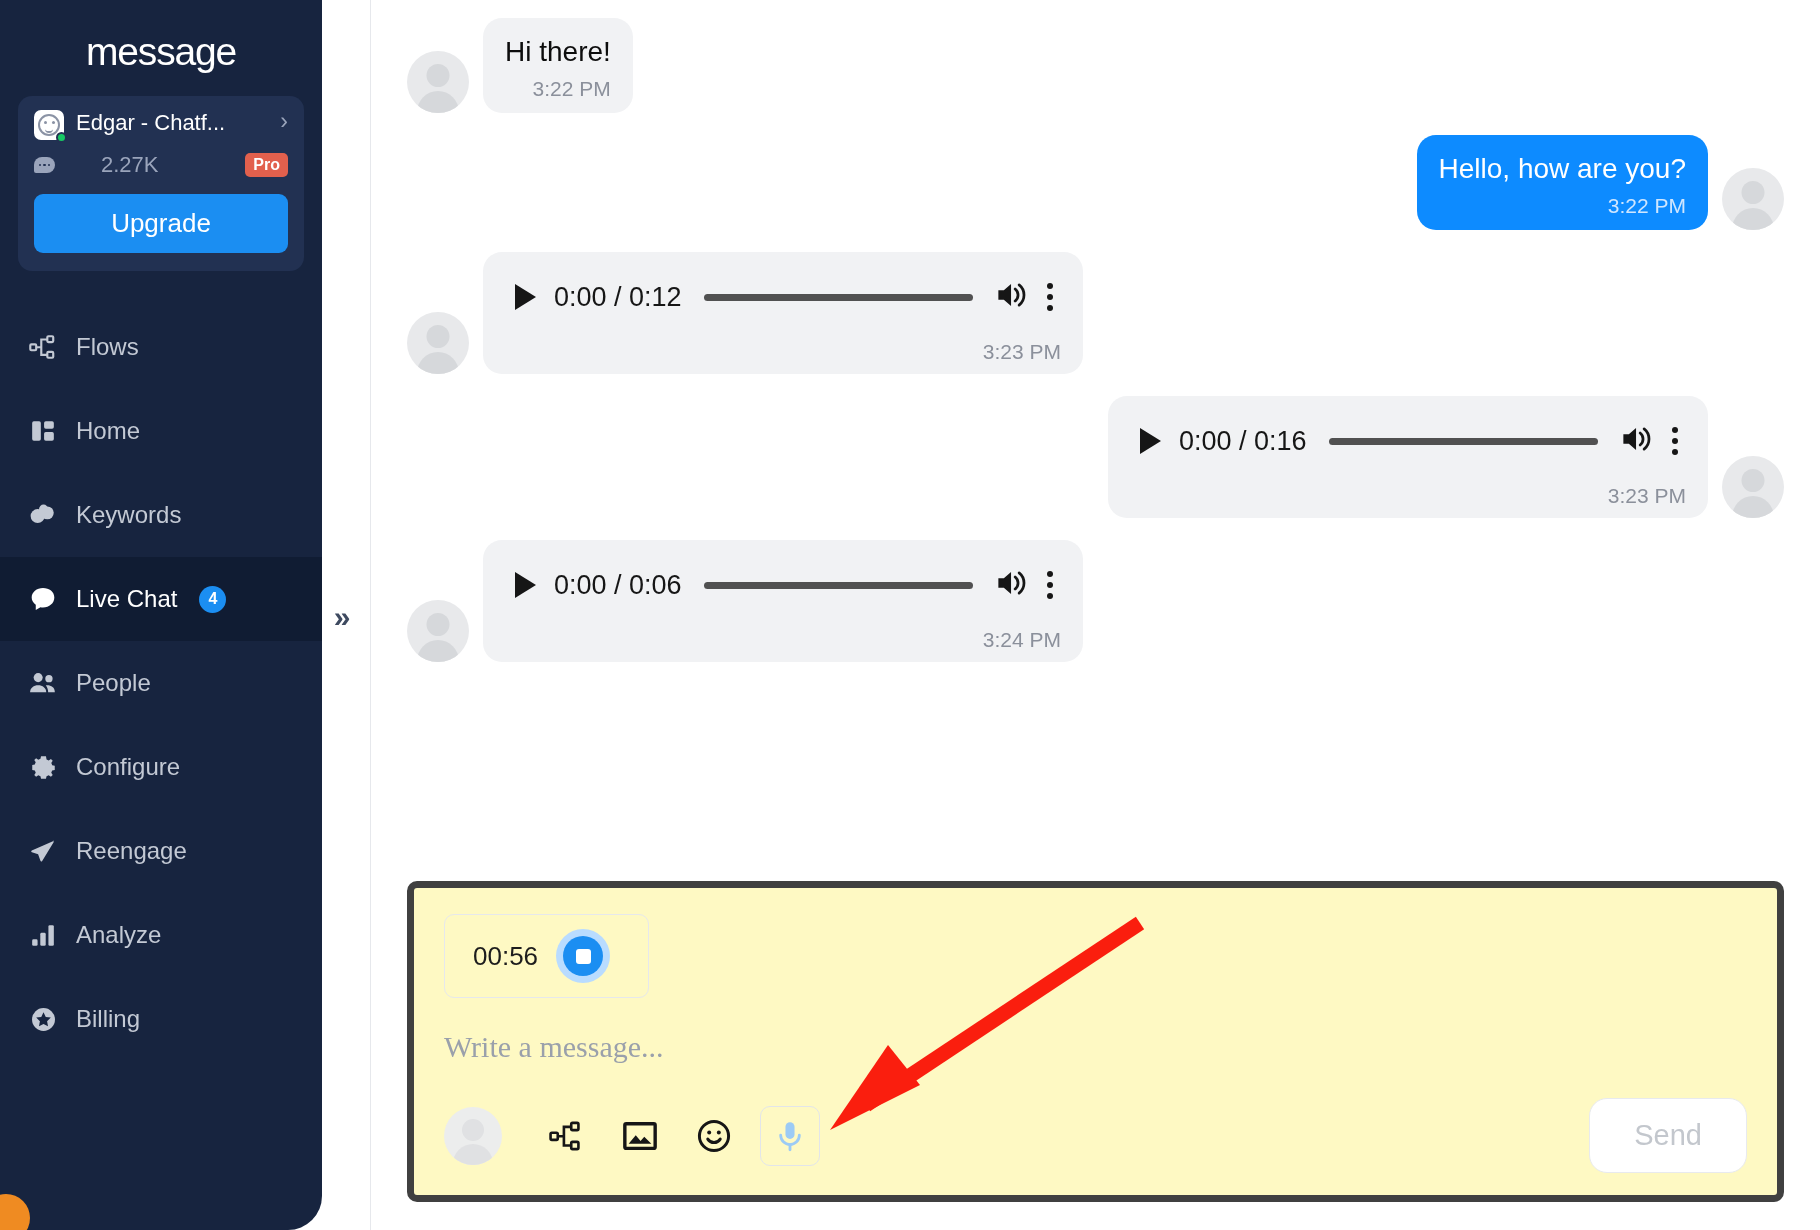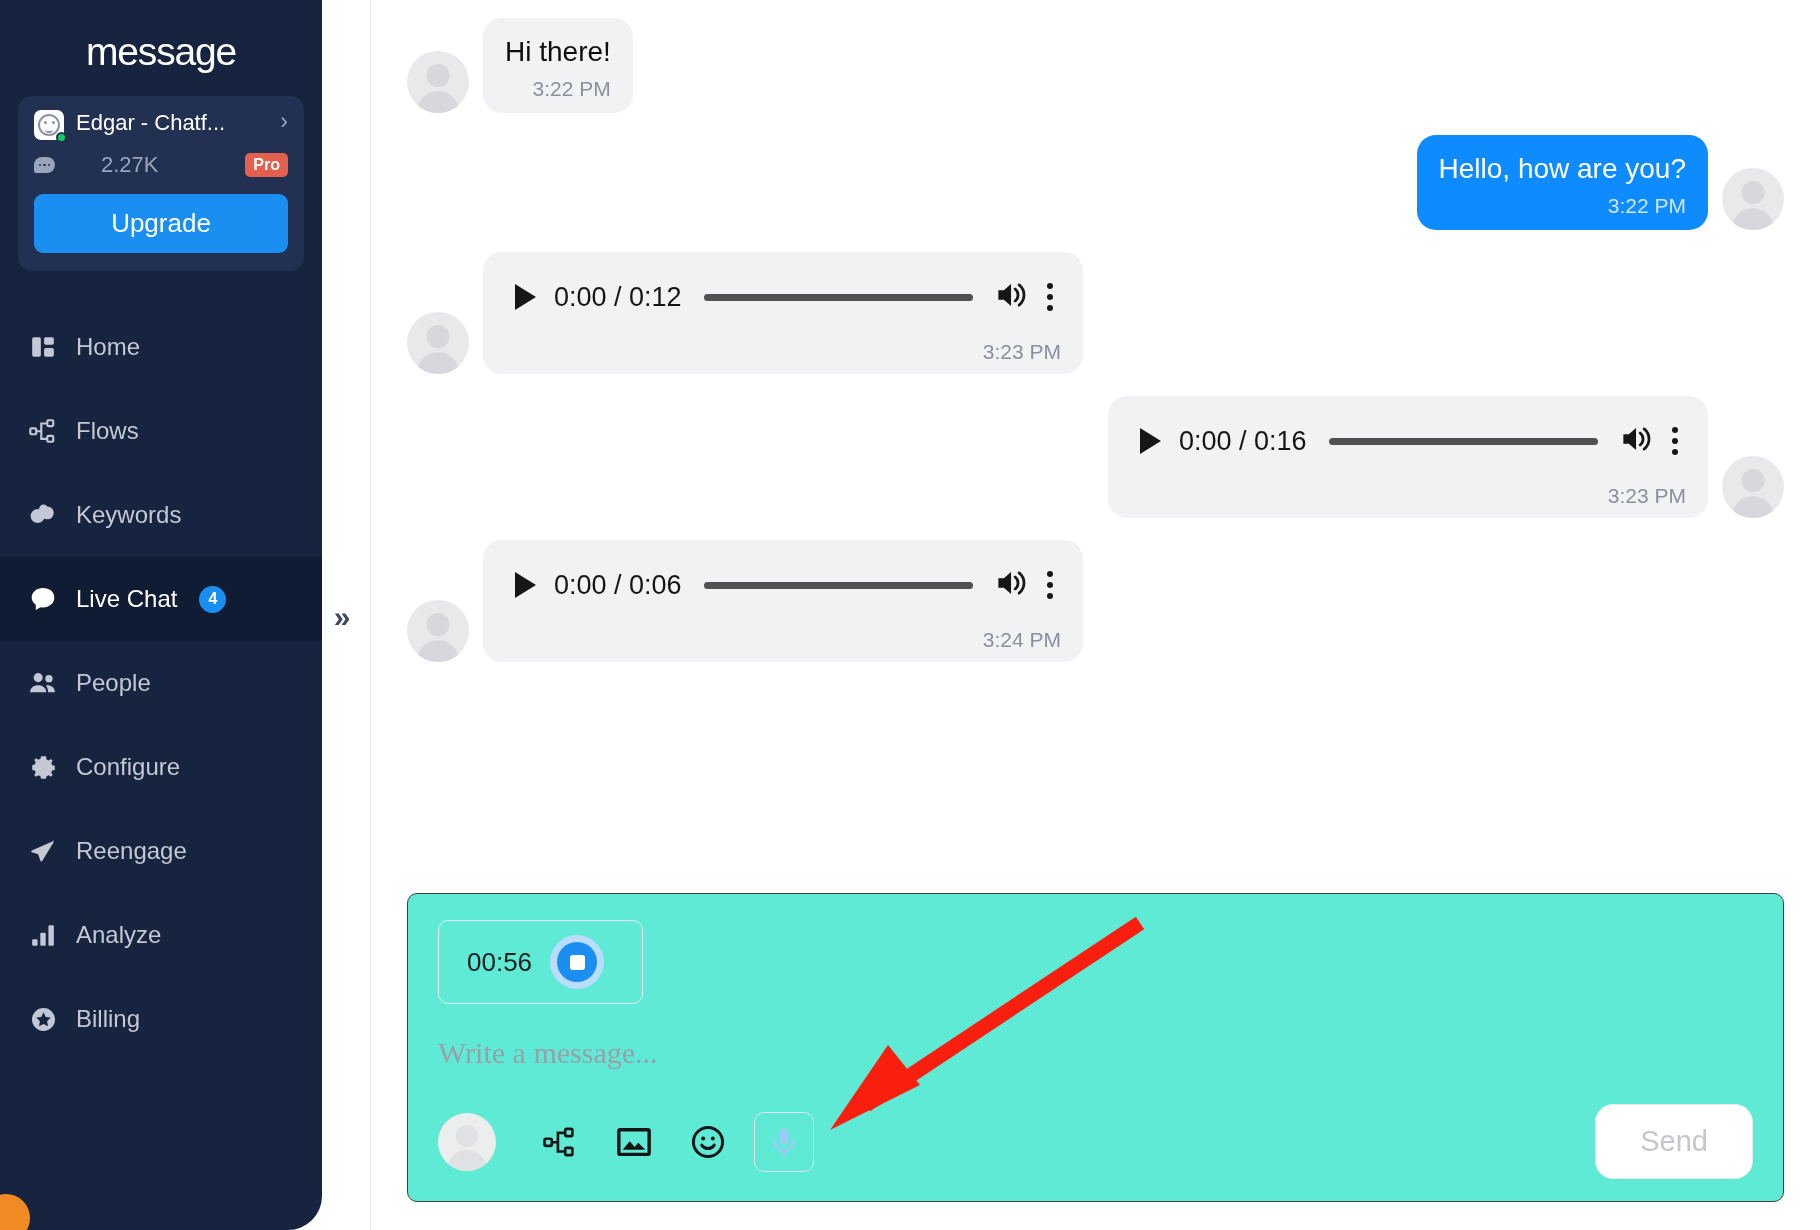--- a/index.html
+++ b/index.html
@@ -189,23 +189,23 @@
   .kebab {
     width: 6px; cursor: pointer; display: flex; flex-direction: column; gap: 5px;
     align-items: center; margin-right: 6px;
   }
   .kebab i { width: 6px; height: 6px; border-radius: 50%; background: #161616; display: block; }
   .audio-time-label { font-size: 21px; color: #8b909b; text-align: right; margin-top: 12px; padding-right: 4px; }
 
   
   .composer-wrap { padding: 0 36px 28px 36px; }
   .composer {
-    border: 1px solid #404040; border-radius: 10px;
+    border: 7px solid #404040; border-radius: 10px;
     padding: 26px 30px 22px 30px;
-    background: #5eead4;
+    background: #fef9c3;
   }
   .rec-chip {
     display: inline-flex; align-items: center; gap: 18px;
     border: 1px solid #e6e8ec; border-radius: 10px;
     padding: 14px 22px 14px 28px;
     min-width: 205px;
   }
   .rec-time { font-size: 26px; color: #1d1d1d; }
   .stop-btn {
     width: 54px; height: 54px; border-radius: 50%;
@@ -288,39 +288,39 @@
         <span class="account-count">2.27K</span>
         <span class="pro-badge">Pro</span>
       </div>
       <button class="upgrade-btn">Upgrade</button>
     </div>
 
     <nav class="nav">
 
       <div class="nav-item">
         <span class="nav-icon">
-          <svg width="26" height="26" viewBox="0 0 24 24" fill="#c3c9d4">
-            <rect x="2" y="3" width="8" height="18" rx="1.6"></rect>
-            <rect x="13" y="3" width="9" height="7" rx="1.6"></rect>
-            <rect x="13" y="13" width="9" height="8" rx="1.6"></rect>
-          </svg>
-        </span>
-        <span>Home</span>
-      </div>
-
-      <div class="nav-item">
-        <span class="nav-icon">
           <svg width="28" height="26" viewBox="0 0 26 24" fill="none" stroke="#c3c9d4" stroke-width="2">
             <rect x="1.2" y="9.5" width="5.5" height="5.5" rx="1"></rect>
             <rect x="17" y="2" width="5.5" height="5.5" rx="1"></rect>
             <rect x="17" y="16.5" width="5.5" height="5.5" rx="1"></rect>
             <path d="M6.8 12.2h4.6V5h5.4M11.4 12.2v7.1h5.4"></path>
           </svg>
         </span>
         <span>Flows</span>
+      </div>
+
+      <div class="nav-item">
+        <span class="nav-icon">
+          <svg width="26" height="26" viewBox="0 0 24 24" fill="#c3c9d4">
+            <rect x="2" y="3" width="8" height="18" rx="1.6"></rect>
+            <rect x="13" y="3" width="9" height="7" rx="1.6"></rect>
+            <rect x="13" y="13" width="9" height="8" rx="1.6"></rect>
+          </svg>
+        </span>
+        <span>Home</span>
       </div>
 
       <div class="nav-item">
         <span class="nav-icon">
           <svg width="28" height="26" viewBox="0 0 26 24" fill="#c3c9d4">
             <circle cx="8" cy="13" r="6.5"></circle>
             <circle cx="17" cy="10" r="6"></circle>
             <circle cx="13.5" cy="6.5" r="4.2"></circle>
           </svg>
         </span>

